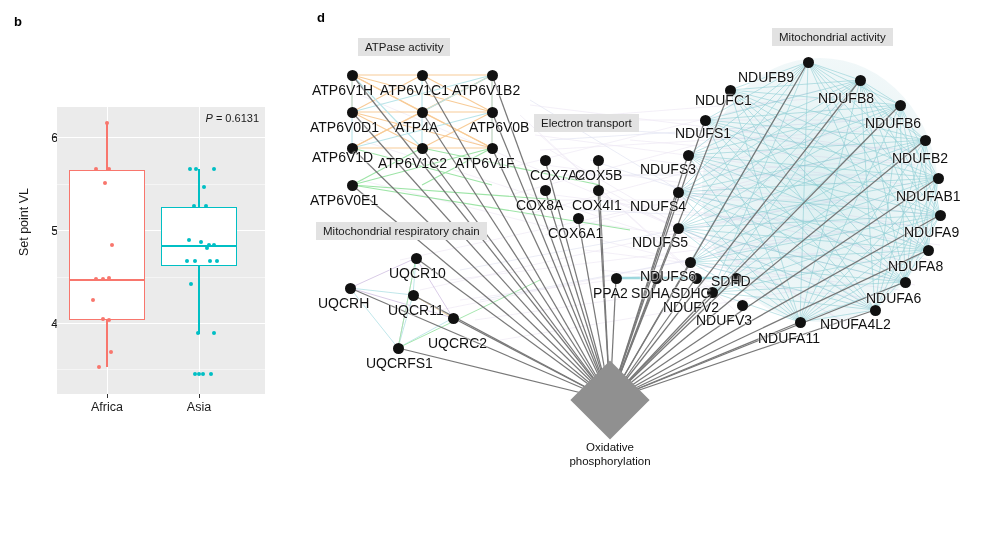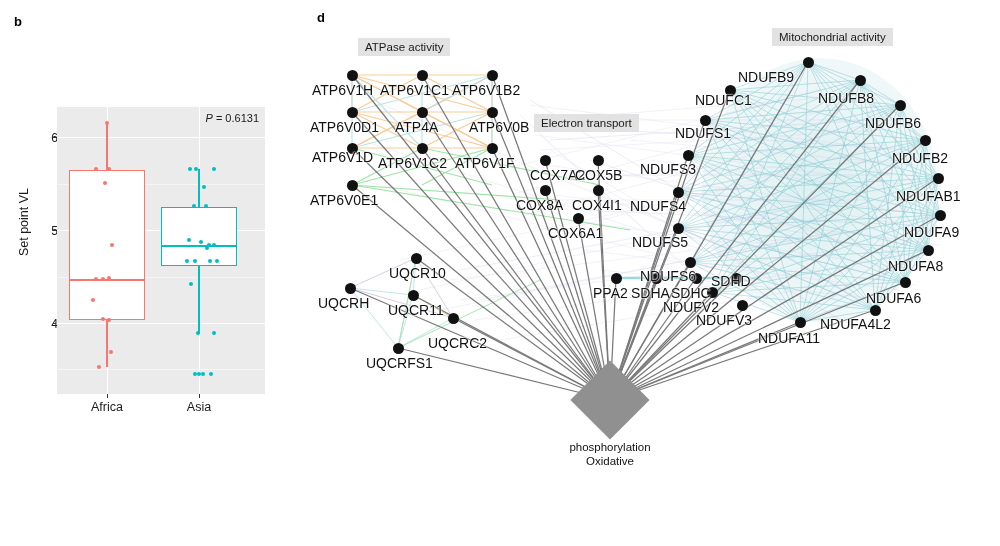--- a/index.html
+++ b/index.html
@@ -427,20 +427,21 @@
         <line x1="310" y1="400" x2="412" y2="292"></line>
       <line x1="310" y1="400" x2="605" y2="282"></line>
         <line x1="310" y1="400" x2="575" y2="310"></line>
       <line x1="310" y1="400" x2="500" y2="322"></line>
     </g>
   </svg>
 
   <div class="clabel" style="left:58px;top:38px">ATPase activity</div>
   <div class="clabel" style="left:234px;top:114px">Electron transport</div>
   <div class="clabel" style="left:472px;top:28px">Mitochondrial activity</div>
+  <div class="clabel" style="left:16px;top:222px">Mitochondrial respiratory chain</div>
 
   <div class="node" style="left:46.5px;top:69.5px"></div>
   <div class="node" style="left:116.5px;top:69.5px"></div>
   <div class="node" style="left:186.5px;top:69.5px"></div>
   <div class="node" style="left:46.5px;top:106.5px"></div>
   <div class="node" style="left:116.5px;top:106.5px"></div>
   <div class="node" style="left:186.5px;top:106.5px"></div>
   <div class="node" style="left:46.5px;top:142.5px"></div>
   <div class="node" style="left:116.5px;top:142.5px"></div>
   <div class="node" style="left:186.5px;top:142.5px"></div>
@@ -524,22 +525,22 @@
   <div class="nlabel" style="left:340px;top:268px">NDUFS6</div>
   <div class="nlabel" style="left:588px;top:258px">NDUFA8</div>
   <div class="nlabel" style="left:363px;top:299px">NDUFV2</div>
   <div class="nlabel" style="left:566px;top:290px">NDUFA6</div>
   <div class="nlabel" style="left:396px;top:312px">NDUFV3</div>
   <div class="nlabel" style="left:520px;top:316px">NDUFA4L2</div>
   <div class="nlabel" style="left:458px;top:330px">NDUFA11</div>
 
   <div id="hub" style="left:282px;top:372px"></div>
   <div id="hub-label" style="left:230px;top:440px">
+    <div>Oxidative</div>
     <div>phosphorylation</div>
-    <div>Oxidative</div>
   </div>
 
   <div id="legend">
 
     <div class="leg-row" style="top:22px">
       
       
     </div>
     <div class="leg-row" style="top:43px">
       

